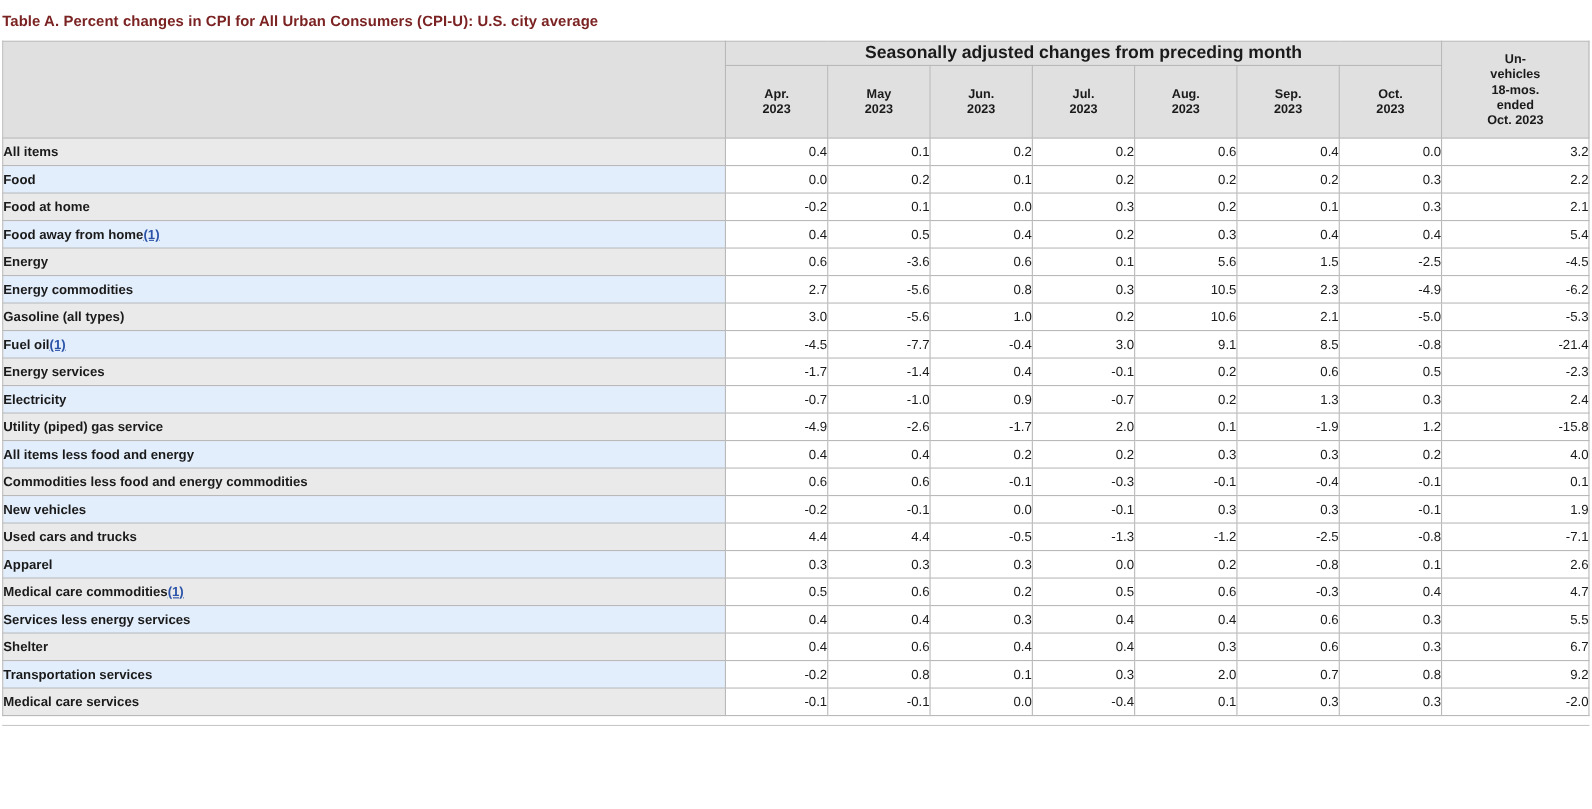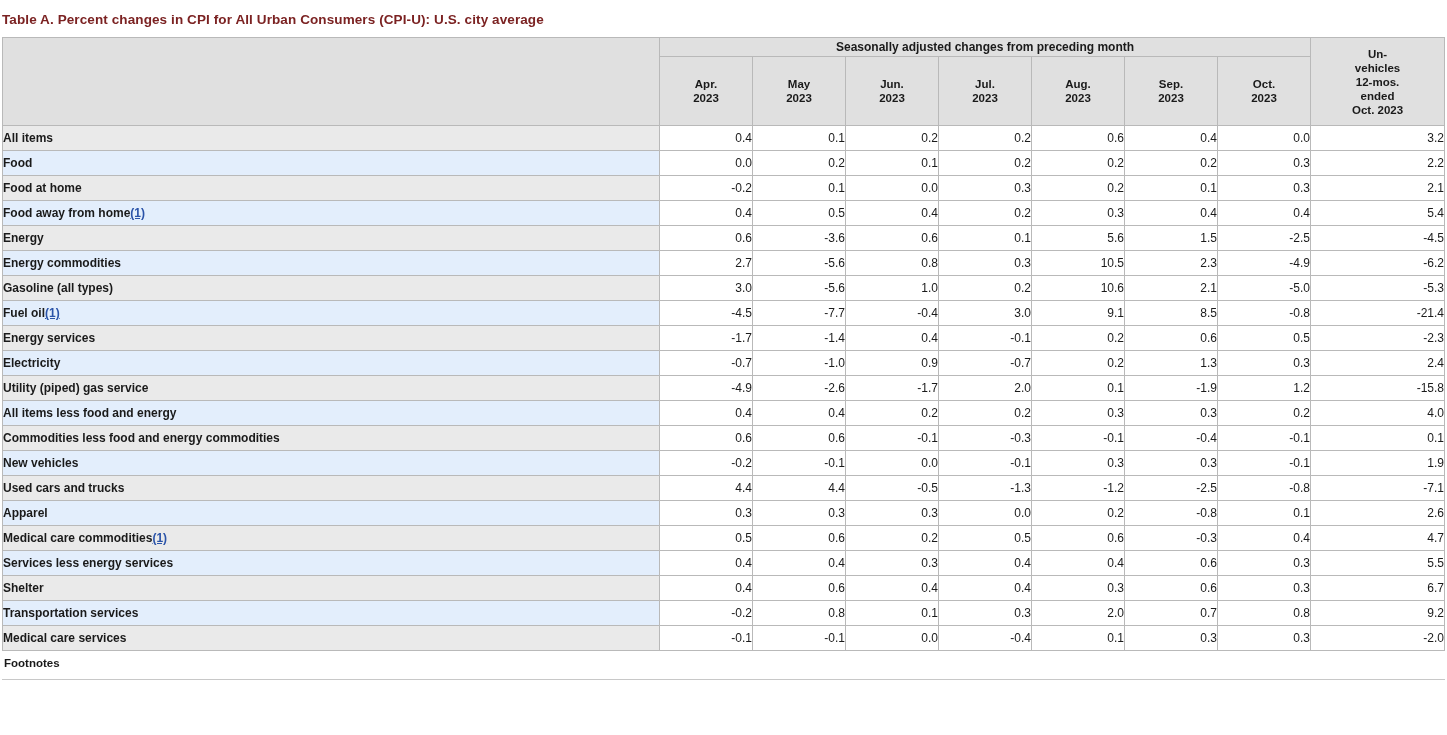--- a/index.html
+++ b/index.html
@@ -43,21 +43,21 @@
     color: #1a1a1a;
     text-align: center;
     vertical-align: middle;
   }
   th.corner-blank {
     background: #e0e0e0;
     border-right: 1px solid #b9b9b9;
   }
   th.group-head {
     height: 15px;
-    font-size: 12px;
+    font-size: 16px;
     padding: 4px 0;
   }
   th.month-head {
     height: 56px;
     line-height: 14px;
     padding: 4px 2px;
   }
   th.unadj-head {
     height: 88px;
     line-height: 14px;
@@ -133,21 +133,21 @@
       <col style="width:93px">
       <col style="width:134px">
     </colgroup>
     <thead>
       <tr>
         <th class="corner-blank" rowspan="2"></th>
         <th class="group-head" colspan="7">Seasonally adjusted changes from preceding month</th>
         <th class="unadj-head" rowspan="2">
           <div>Un-</div>
           <div>vehicles</div>
-          <div>12-mos.</div>
+          <div>18-mos.</div>
           <div>ended</div>
           <div>Oct. 2023</div>
         </th>
       </tr>
       <tr>
         <th class="month-head">
           <div>Apr.</div>
           <div>2023</div>
         </th>
         <th class="month-head">
@@ -405,18 +405,17 @@
           <td class="num">-0.4</td>
           <td class="num">0.1</td>
           <td class="num">0.3</td>
           <td class="num">0.3</td>
           <td class="num">-2.0</td>
         </tr>
       </tbody>
   </table>
 
   <div class="footnotes">
-    <div class="fn-title">Footnotes</div>
   </div>
 
   <div class="bottom-rule"></div>
 
 </div>
 
 </body></html>

